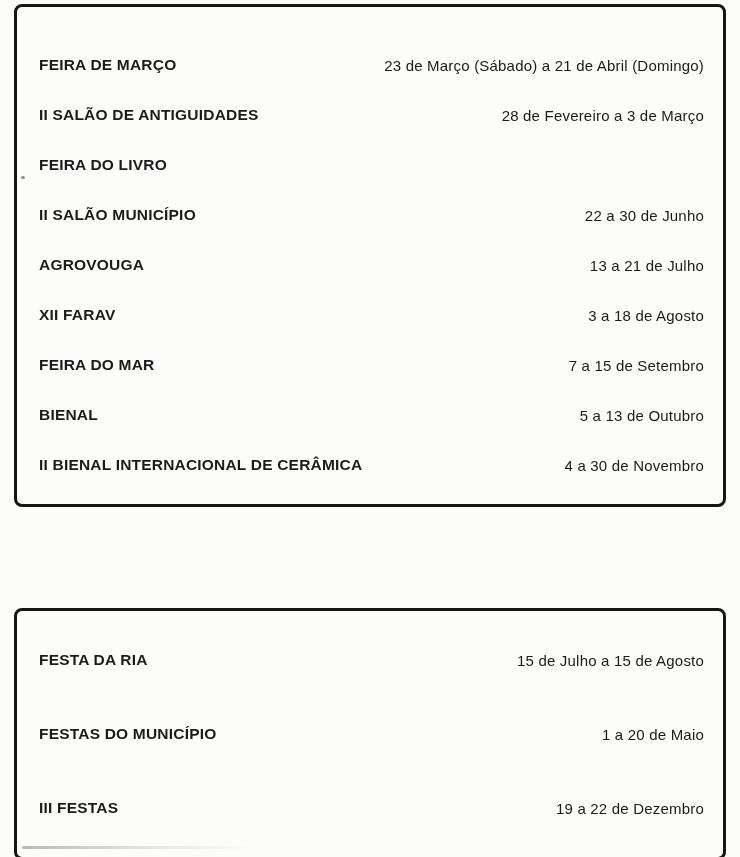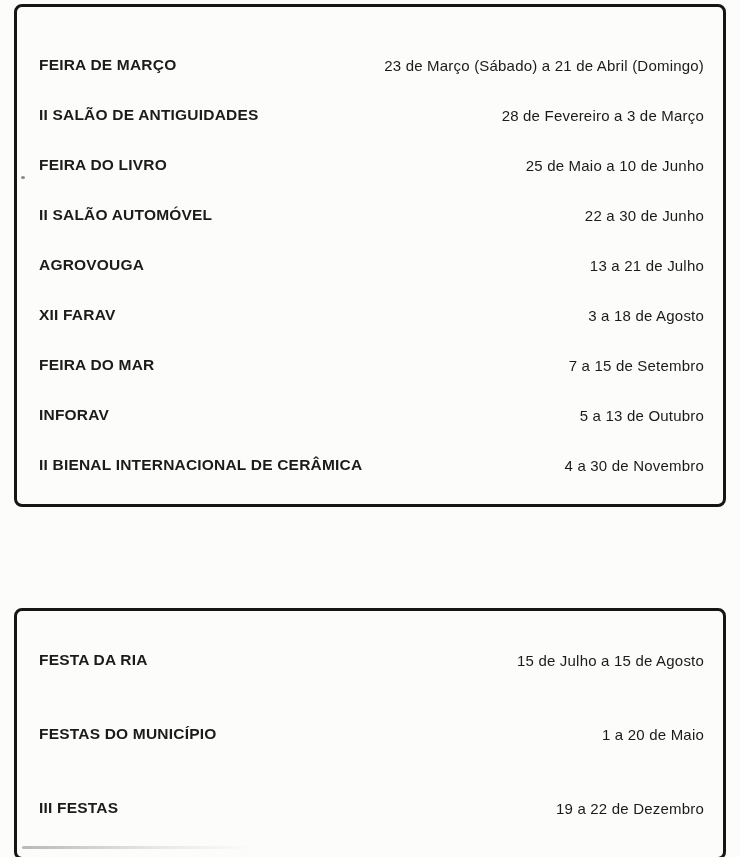--- a/index.html
+++ b/index.html
@@ -83,40 +83,39 @@
   <div class="event-row">
     <span class="event-name">FEIRA DE MARÇO</span>
     <span class="event-dates">23 de Março (Sábado) a 21 de Abril (Domingo)</span>
   </div>
   <div class="event-row">
     <span class="event-name">II SALÃO DE ANTIGUIDADES</span>
     <span class="event-dates">28 de Fevereiro a 3 de Março</span>
   </div>
   <div class="event-row">
     <span class="event-name">FEIRA DO LIVRO</span>
-    <span class="event-dates">25 de Maio a 10 de Junho</span>
   </div>
   <div class="event-row">
-    <span class="event-name">II SALÃO AUTOMÓVEL</span>
+    <span class="event-name">II SALÃO MUNICÍPIO</span>
     <span class="event-dates">22 a 30 de Junho</span>
   </div>
   <div class="event-row">
     <span class="event-name">AGROVOUGA</span>
     <span class="event-dates">13 a 21 de Julho</span>
   </div>
   <div class="event-row">
     <span class="event-name">XII FARAV</span>
     <span class="event-dates">3 a 18 de Agosto</span>
   </div>
   <div class="event-row">
     <span class="event-name">FEIRA DO MAR</span>
     <span class="event-dates">7 a 15 de Setembro</span>
   </div>
   <div class="event-row">
-    <span class="event-name">INFORAV</span>
+    <span class="event-name">BIENAL</span>
     <span class="event-dates">5 a 13 de Outubro</span>
   </div>
   <div class="event-row">
     <span class="event-name">II BIENAL INTERNACIONAL DE CERÂMICA</span>
     <span class="event-dates">4 a 30 de Novembro</span>
   </div>
 </div>
 
 <div class="event-box box-festivals">
   <div class="event-row">

